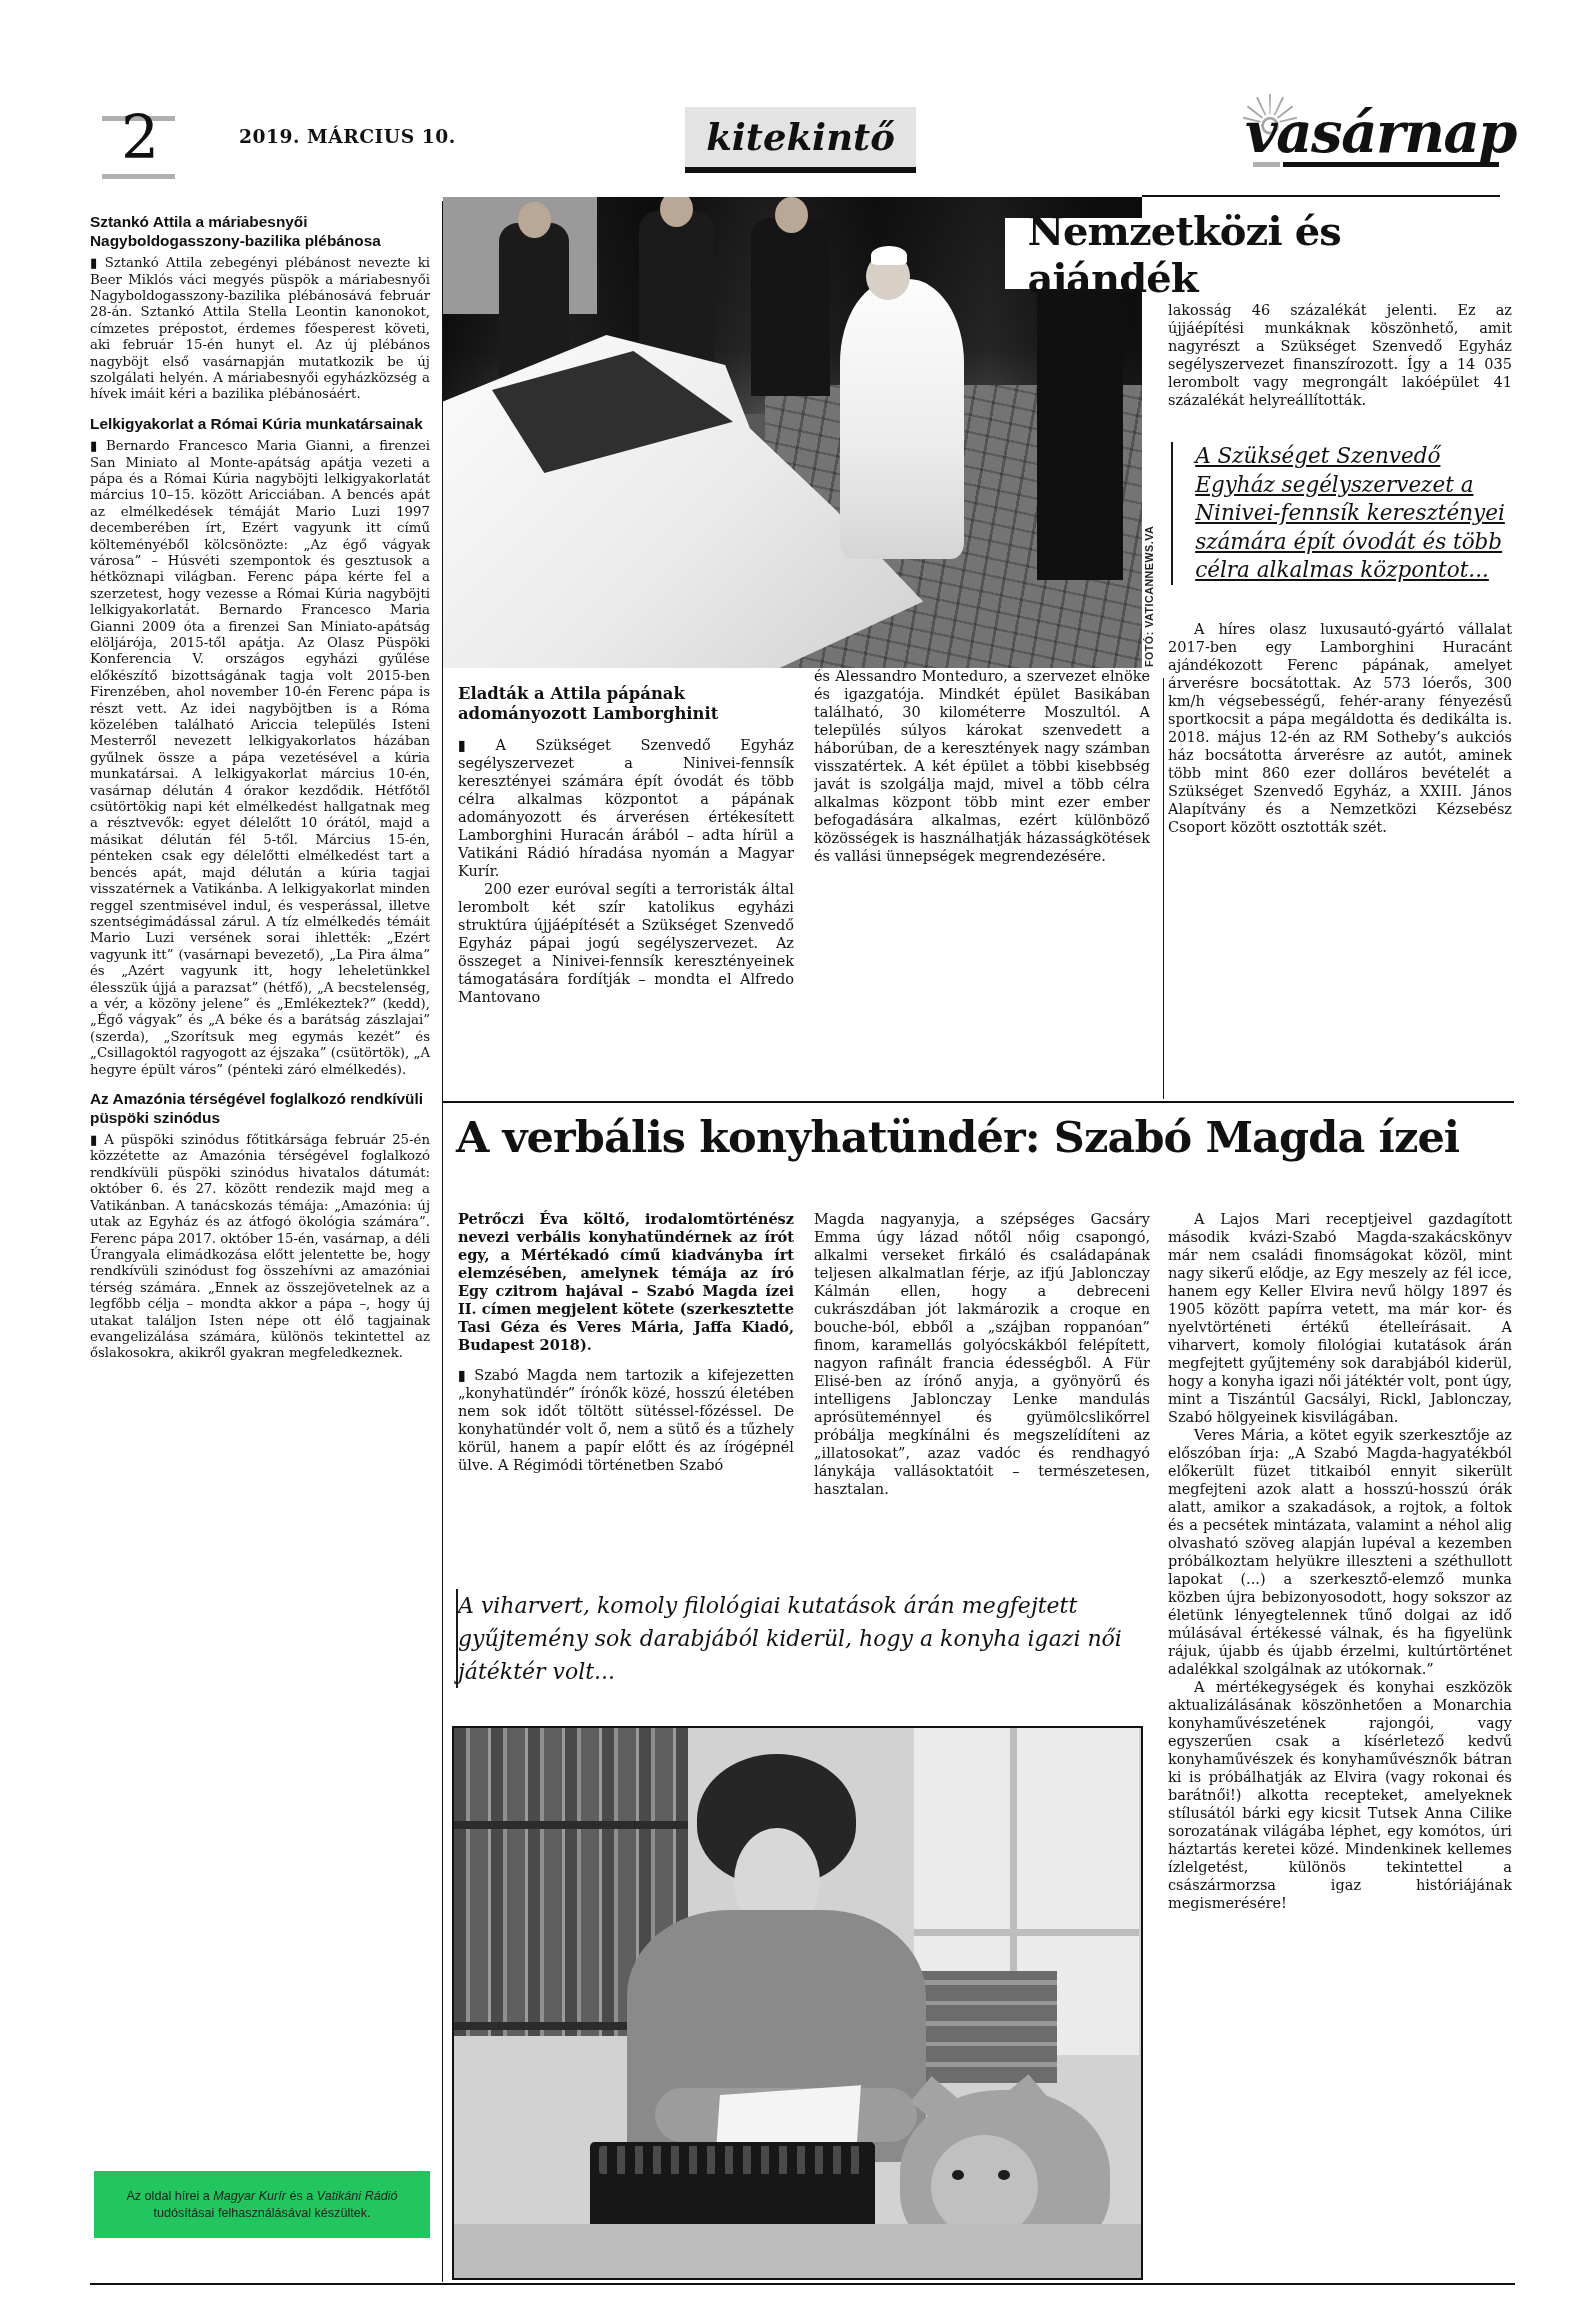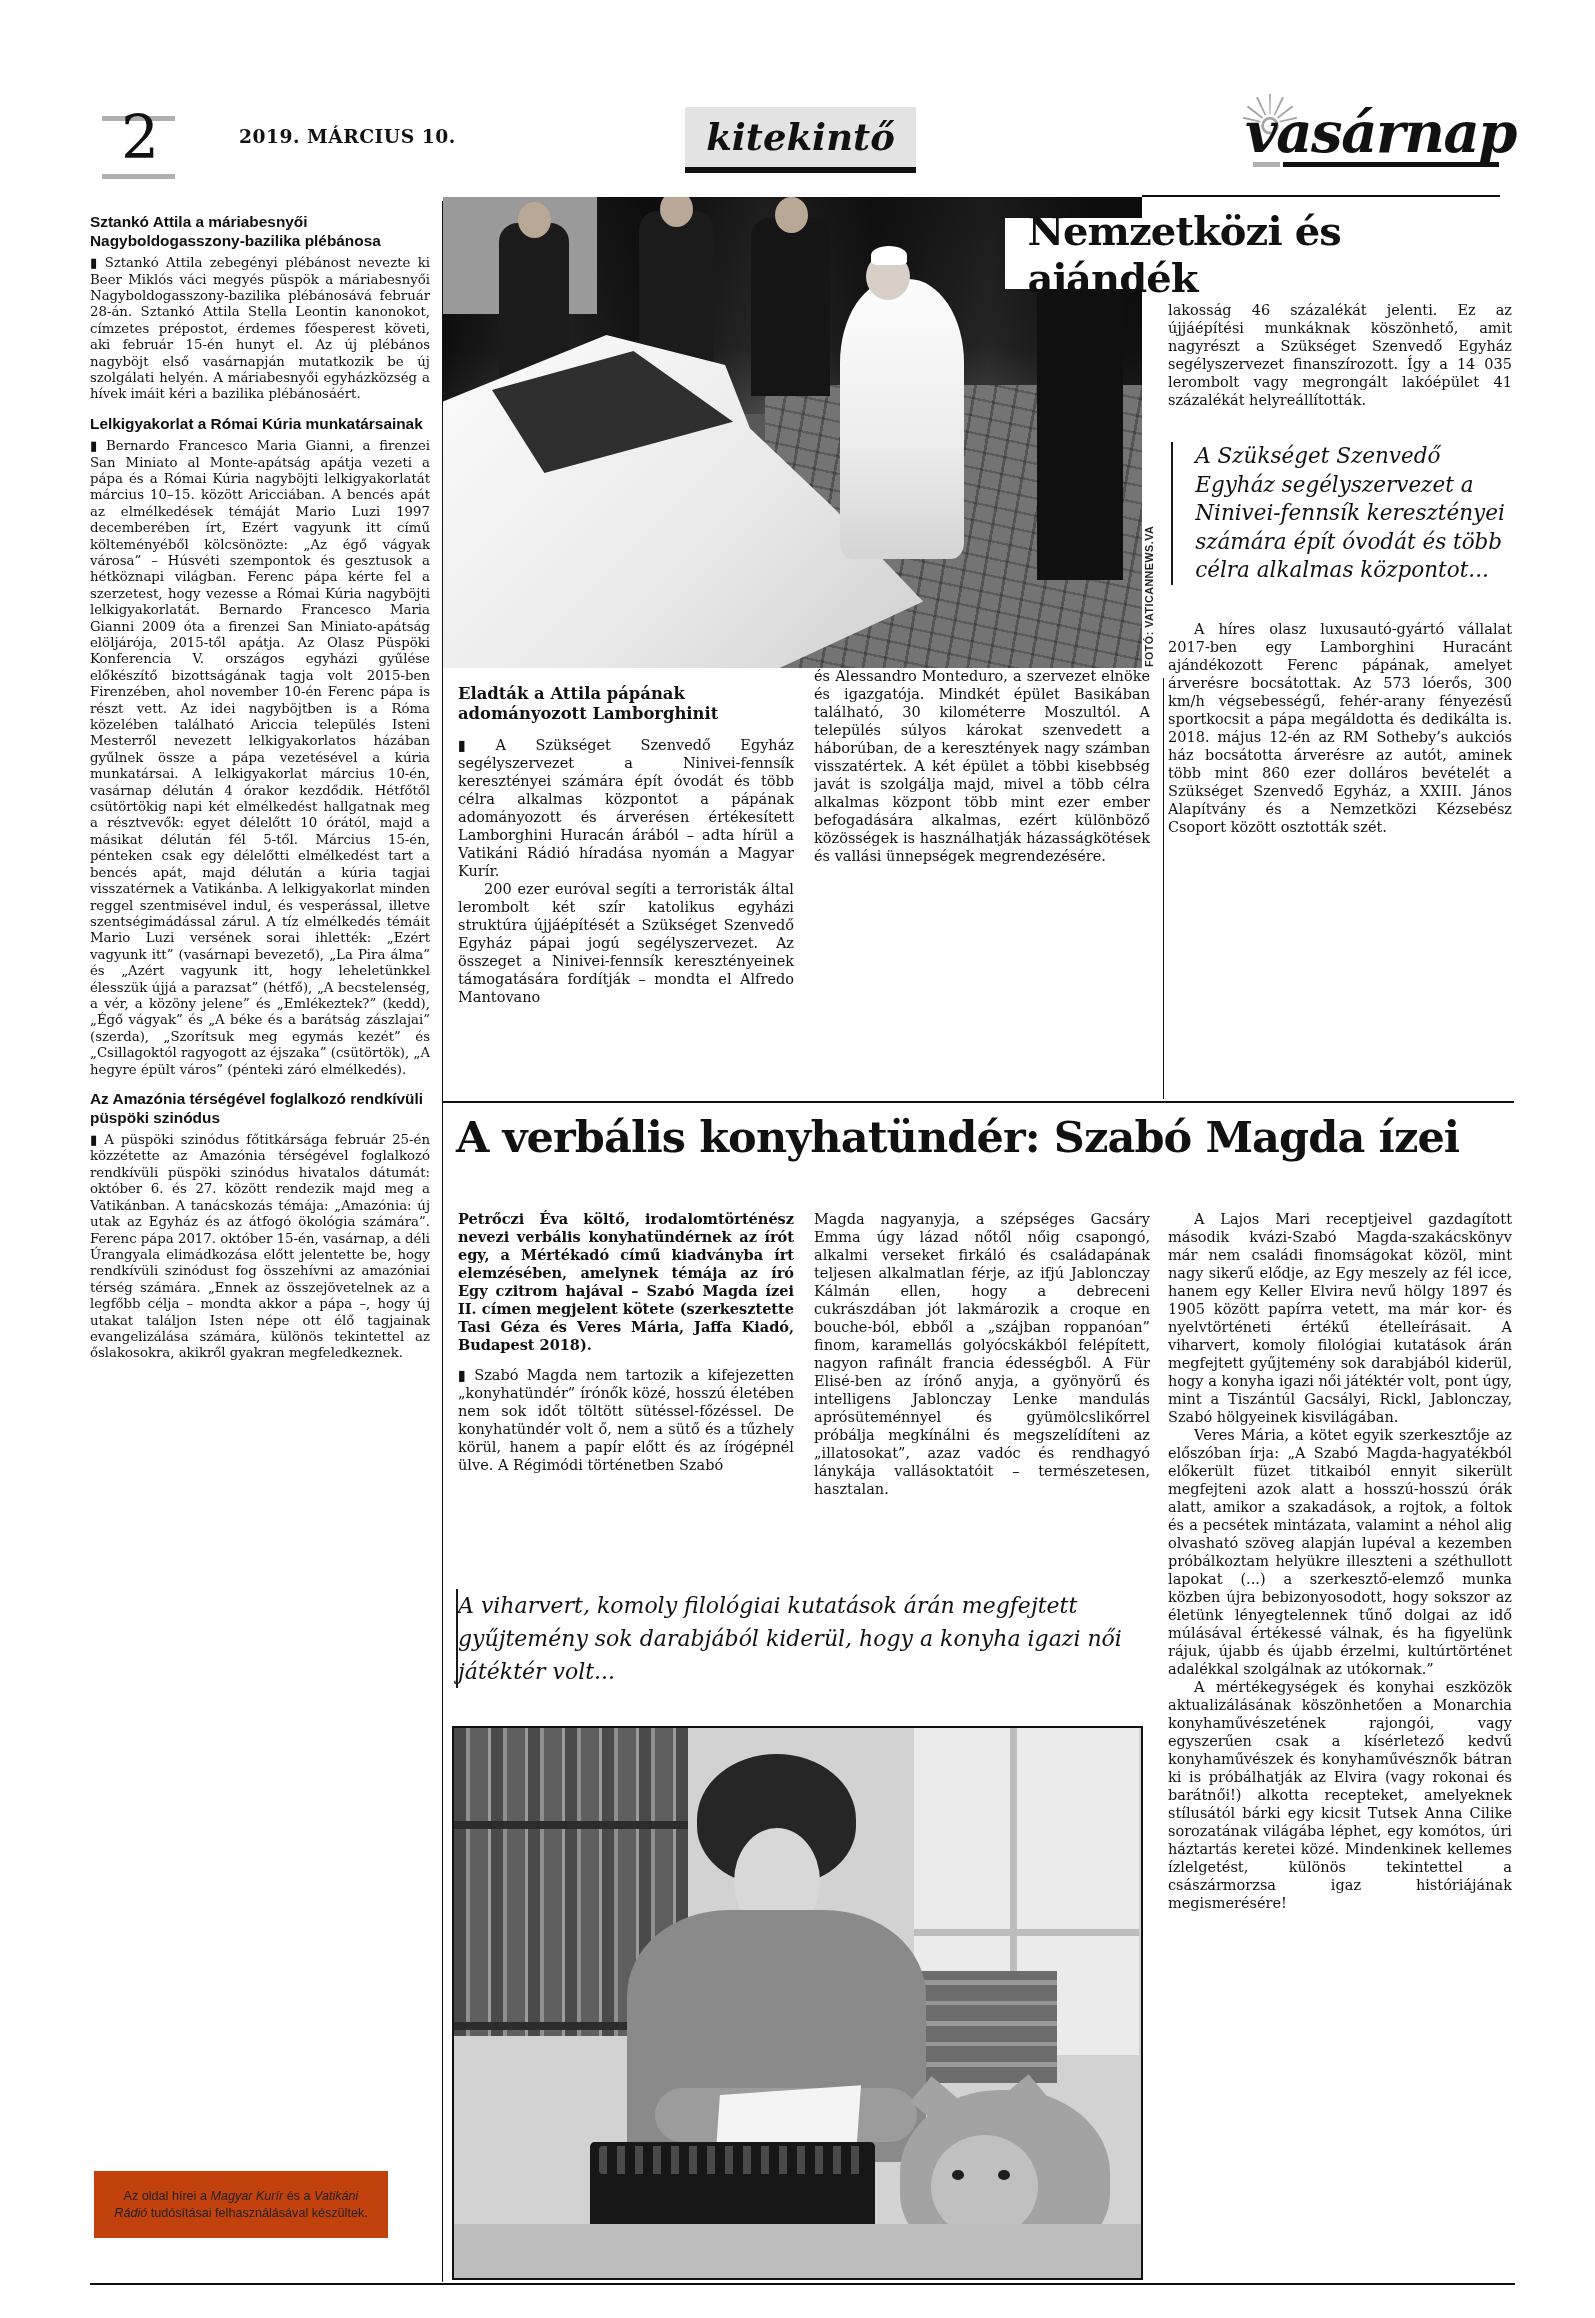--- a/index.html
+++ b/index.html
@@ -34,36 +34,36 @@
   .news-head{font-family:"Liberation Sans",sans-serif;font-weight:bold;
              font-size:15.4px;line-height:18.7px;margin:12px 0 4.7px 0;}
   .news-head:first-child{margin-top:0;}
   .bodytext{font-size:14.5px;line-height:18px;text-align:justify;hyphens:auto;
             -webkit-hyphens:auto;}
   .leftcol{left:90px;top:213px;width:340px;height:1956px;overflow:hidden;}
   .leftcol .bodytext{font-size:13.3px;line-height:16.4px;}
   .indent{text-indent:26px;margin:0;}
   .noindent{text-indent:0;margin:0;}
 
-  .footnote{left:94px;top:2171px;width:294px;height:67px;background:#c2410c;
+  .footnote{left:94px;top:2171px;width:336px;height:67px;background:#22c55e;
             display:flex;align-items:center;justify-content:center;text-align:center;
             font-family:"Liberation Sans",sans-serif;font-size:12.6px;line-height:17px;
             color:#222;padding:4.7px 16px;box-sizing:border-box;}
 
   .cap-head{font-size:16.4px;line-height:19.6px;font-weight:bold;margin:0 0 13px 0;
             text-align:left;text-indent:0;}
   .midcol1{left:458px;top:684px;width:336px;height:421px;overflow:hidden;}
   .midcol2{left:814px;top:667px;width:336px;height:418px;overflow:hidden;}
 
   .support-headbox{left:1005px;top:218px;width:509px;height:71px;background:#fff;
             display:flex;align-items:center;}
   .support-headbox h1{margin:0 0 0 22.4px;font-size:40px;letter-spacing:-0.9px;font-weight:bold;}
   .rightcol{left:1168px;top:301px;width:344px;height:797px;overflow:hidden;}
   .pullquote{border-left:2.8px solid #1a1a1a;padding-left:22.4px;font-style:italic;
-             font-size:21.5px;line-height:28.5px;text-align:left;margin:33px 0 35px 2.8px;}
+             font-size:21.5px;line-height:28.5px;text-align:left;margin:33px 0 35px 2.8px;text-decoration:underline;}
 
   .szabo-head{left:456px;top:1114px;width:1061px;font-size:43px;font-weight:bold;
               letter-spacing:-0.9px;line-height:1.1;white-space:nowrap;}
   .colA{left:458px;top:1210px;width:336px;height:374px;overflow:hidden;}
   .colB{left:814px;top:1210px;width:336px;height:378px;overflow:hidden;}
   .colC{left:1168px;top:1210px;width:344px;height:1059px;overflow:hidden;}
   .intro{font-weight:bold;margin:0 0 12px 0;}
   .szabo-quote{left:456px;top:1589px;width:664px;border-left:2.8px solid #1a1a1a;
                font-style:italic;font-size:22px;line-height:33px;}
 

